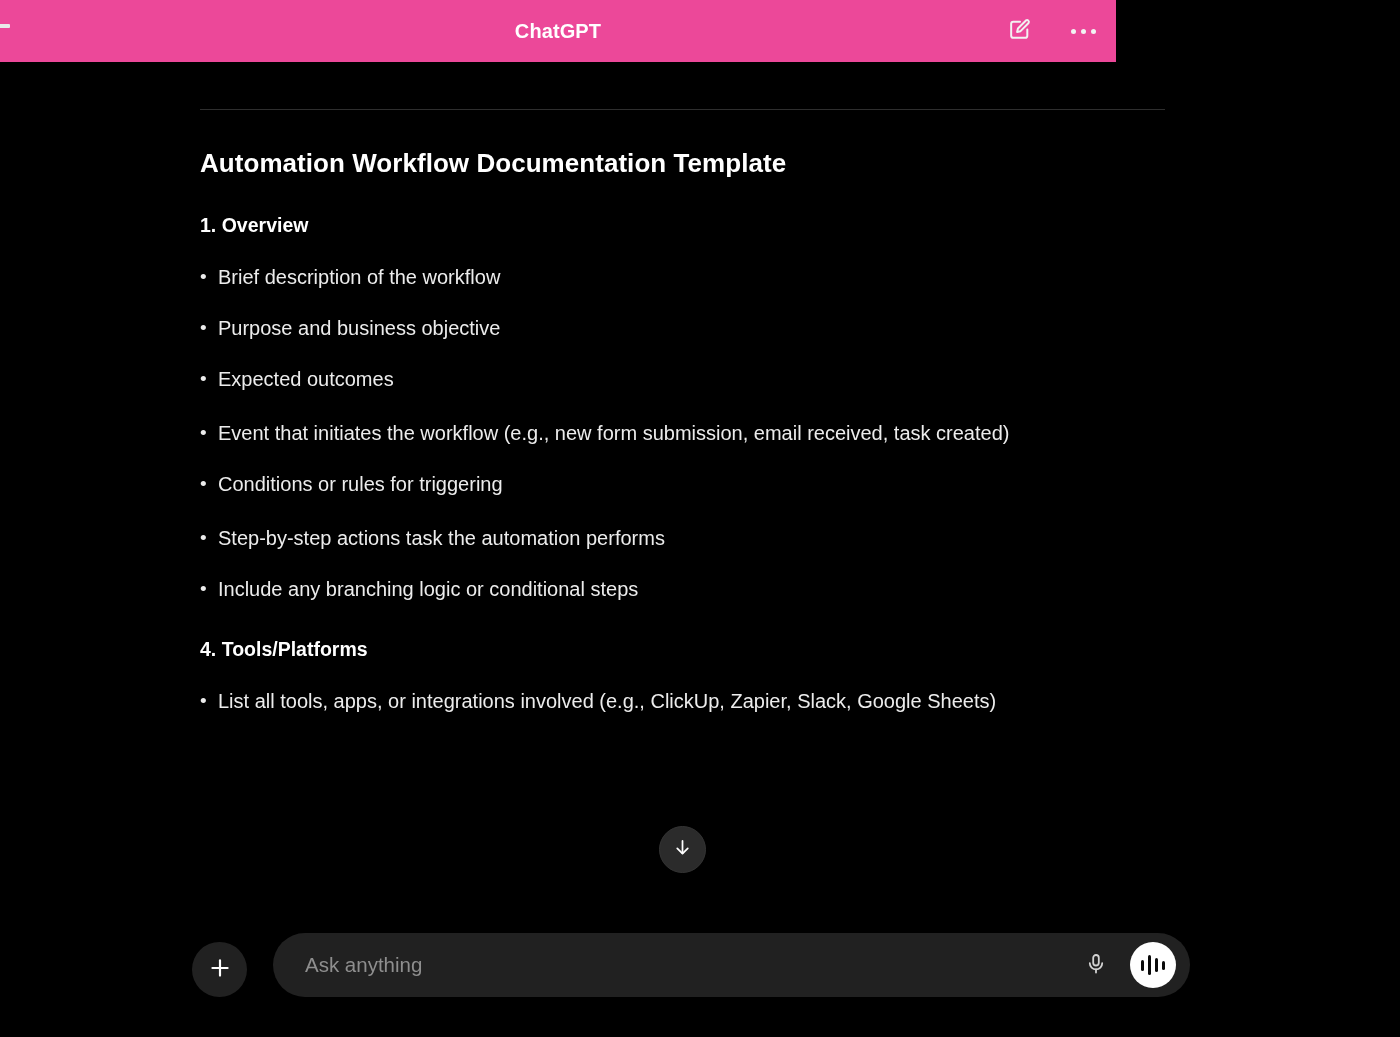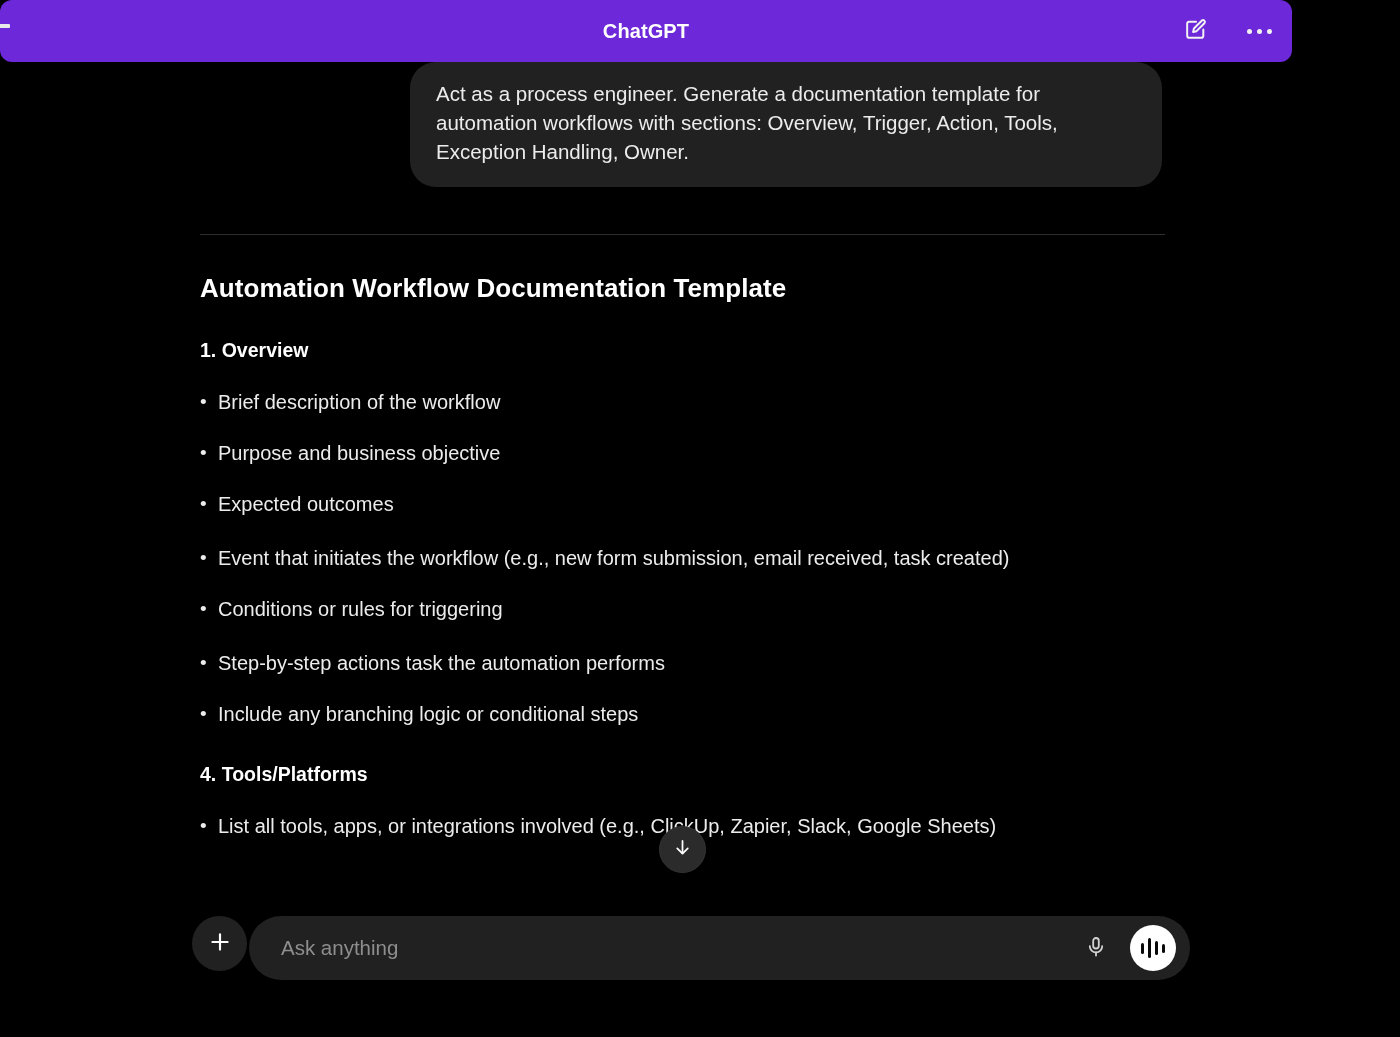--- a/index.html
+++ b/index.html
@@ -6,23 +6,23 @@
   html, body {
     width:1400px; height:1037px;
     background:#000000;
     font-family:"Liberation Sans", sans-serif;
     overflow:hidden;
   }
   #app { position:relative; width:1400px; height:1037px; background:#000; }
 
   
   .header {
-    position:absolute; top:0; left:0; width:1292px; height:62px;
-    background:#6d28d9;
-    display:flex; align-items:center; justify-content:center;border-radius:12px;
+    position:absolute; top:0; left:0; width:1116px; height:62px;
+    background:#ec4899;
+    display:flex; align-items:center; justify-content:center;
   }
   .header-title {
     font-size:20px; font-weight:700; color:#ffffff; letter-spacing:.1px;
   }
   .header-left-stub {
     position:absolute; left:-6px; top:24px;
     width:16px; height:4px; background:#e9e9e9; border-radius:1px;
   }
   .header-actions {
     position:absolute; right:14px; top:0; height:62px;
@@ -90,22 +90,22 @@
     cursor:pointer; z-index:5;
   }
 
   
   .composer-wrap {
     position:absolute; left:0; bottom:0; width:1400px; height:128px;
     background:#000; z-index:10;
     display:flex; align-items:flex-start; padding:0 210px 0 192px;
   }
   .composer {
-    margin-top:7px;
-    display:flex; align-items:flex-start; gap:2px; width:100%;
+    margin-top:24px;
+    display:flex; align-items:flex-end; gap:26px; width:100%;
   }
   .plus-btn {
     width:55px; height:55px; flex:0 0 55px; border-radius:50%;
     background:#212121; border:none; cursor:pointer;
     display:flex; align-items:center; justify-content:center;
   }
   .input-pill {
     flex:1 1 auto; height:64px; border-radius:32px; background:#212121;
     display:flex; align-items:center; padding:0 14px 0 32px; gap:14px;
     cursor:text;
@@ -150,23 +150,20 @@
             <i></i>
             <i></i>
         </span>
       </button>
     </div>
   </div>
 
   <div class="thread">
     <div class="thread-inner">
 
-      <div class="user-row">
-        <div class="user-bubble">Act as a process engineer. Generate a documentation template for automation workflows with sections: Overview, Trigger, Action, Tools, Exception Handling, Owner.</div>
-      </div>
 
       <div class="assistant">
 
 
         <div class="divider"></div>
 
         <div class="doc-title">Automation Workflow Documentation Template</div>
 
         <div class="sec-head">1. Overview</div>
         <div class="bullet sec-gap-first">

